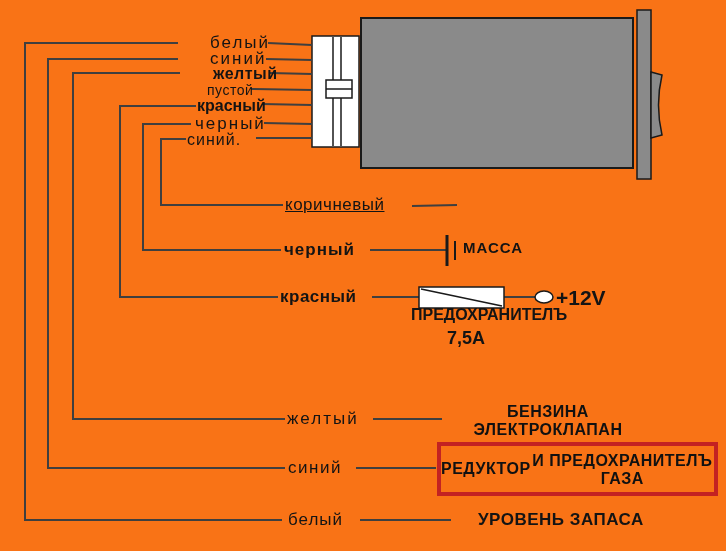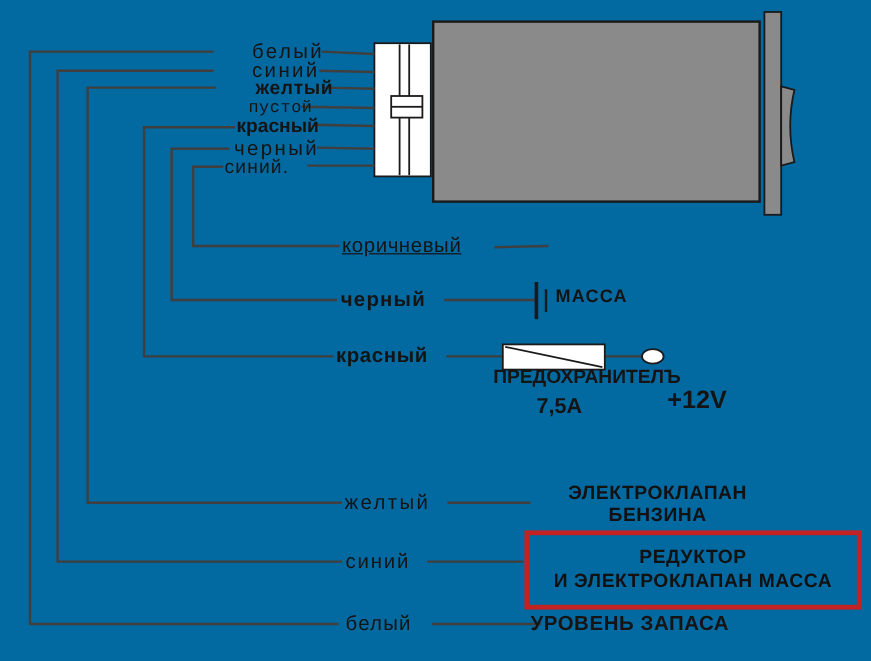--- a/index.html
+++ b/index.html
@@ -1,26 +1,26 @@
 <!DOCTYPE html>
 <html><head>
 <meta charset="utf-8">
 <style>
   html,body{margin:0;padding:0;background:#ffffff;}
   .stage{
-    position:relative;width:726px;height:551px;background:#0369a1;overflow:hidden;
+    position:relative;width:726px;height:551px;background:#f97316;overflow:hidden;
     font-family:"Liberation Sans",sans-serif;color:#111;
   }
   .wires-svg{position:absolute;left:0;top:0;width:726px;height:551px;}
   .lbl{position:absolute;white-space:nowrap;color:#141414;line-height:1.1;}
   .b{font-weight:700;}
   .highlight-box{
-    position:absolute;left:437px;top:442px;width:281px;height:66px;
+    position:absolute;left:437px;top:442px;width:281px;height:54px;
     border:4px solid #c32222;box-sizing:border-box;
-    display:flex;flex-direction:column;justify-content:center;align-items:center;
+    display:flex;flex-direction:row;justify-content:center;align-items:center;
     text-align:center;
   }
   .highlight-box .line1{font-weight:700;font-size:16px;letter-spacing:.5px;}
   .highlight-box .line2{font-weight:700;font-size:16px;letter-spacing:.5px;margin-top:2px;}
   .valve-block{
     position:absolute;left:448px;top:403px;width:200px;text-align:center;
   }
   .valve-block div{font-weight:700;font-size:16px;letter-spacing:.5px;}
 </style>
 </head>
@@ -78,42 +78,42 @@
       <rect x="419" y="287" width="85" height="21" stroke-width="1.5"></rect>
       <line x1="421" y1="289" x2="502" y2="306" stroke-width="1.5"></line>
     </g>
 
     <ellipse cx="544" cy="297" rx="9" ry="6" fill="#ffffff" stroke="#1a1a1a" stroke-width="1.5"></ellipse>
   </svg>
 
   <div class="lbl" style="left:210px;top:34px;font-size:17px;letter-spacing:2px;">белый</div>
   <div class="lbl" style="left:210px;top:50px;font-size:17px;letter-spacing:2px;">синий</div>
   <div class="lbl b" style="left:213px;top:65px;font-size:16px;letter-spacing:.5px;">желтый</div>
-  <div class="lbl" style="left:207px;top:83px;font-size:14px;letter-spacing:.5px;font-family:Liberation Mono, monospace;">пустой</div>
+  <div class="lbl" style="left:207px;top:83px;font-size:14px;letter-spacing:.5px;">пустой</div>
   <div class="lbl b" style="left:197px;top:97px;font-size:16px;">красный</div>
   <div class="lbl" style="left:195px;top:115px;font-size:17px;letter-spacing:2px;">черный</div>
   <div class="lbl" style="left:187px;top:131px;font-size:16px;letter-spacing:1px;">синий.</div>
 
   <div class="lbl" style="left:285px;top:196px;font-size:17px;letter-spacing:.5px;text-decoration:underline;">коричневый</div>
   <div class="lbl b" style="left:284px;top:241px;font-size:17px;letter-spacing:1px;">черный</div>
   <div class="lbl b" style="left:280px;top:288px;font-size:17px;letter-spacing:.5px;">красный</div>
   <div class="lbl" style="left:287px;top:410px;font-size:17px;letter-spacing:2px;">желтый</div>
   <div class="lbl" style="left:288px;top:459px;font-size:17px;letter-spacing:1.5px;">синий</div>
   <div class="lbl" style="left:288px;top:511px;font-size:17px;letter-spacing:1px;">белый</div>
 
   <div class="lbl b" style="left:463px;top:240px;font-size:15px;letter-spacing:1px;">МАССА</div>
-  <div class="lbl b" style="left:556px;top:286px;font-size:21px;margin-top:36px;">+12V</div>
+  <div class="lbl b" style="left:556px;top:286px;font-size:21px;">+12V</div>
   <div class="lbl b" style="left:411px;top:306px;font-size:16px;">ПРЕДОХРАНИТЕЛЪ</div>
   <div class="lbl b" style="left:447px;top:329px;font-size:18px;">7,5А</div>
 
   <div class="valve-block">
+    <div>БЕНЗИНА</div>
     <div>ЭЛЕКТРОКЛАПАН</div>
-    <div>БЕНЗИНА</div>
   </div>
 
   <div class="highlight-box">
     <div class="line1">РЕДУКТОР</div>
-    <div class="line2">И ЭЛЕКТРОКЛАПАН МАССА</div>
+    <div class="line2">И ПРЕДОХРАНИТЕЛЪ ГАЗА</div>
   </div>
 
-  <div class="lbl b" style="left:442px;top:511px;font-size:17px;letter-spacing:.5px;">УРОВЕНЬ ЗАПАСА</div>
+  <div class="lbl b" style="left:478px;top:511px;font-size:17px;letter-spacing:.5px;">УРОВЕНЬ ЗАПАСА</div>
 
 </div>
 
 </body></html>

